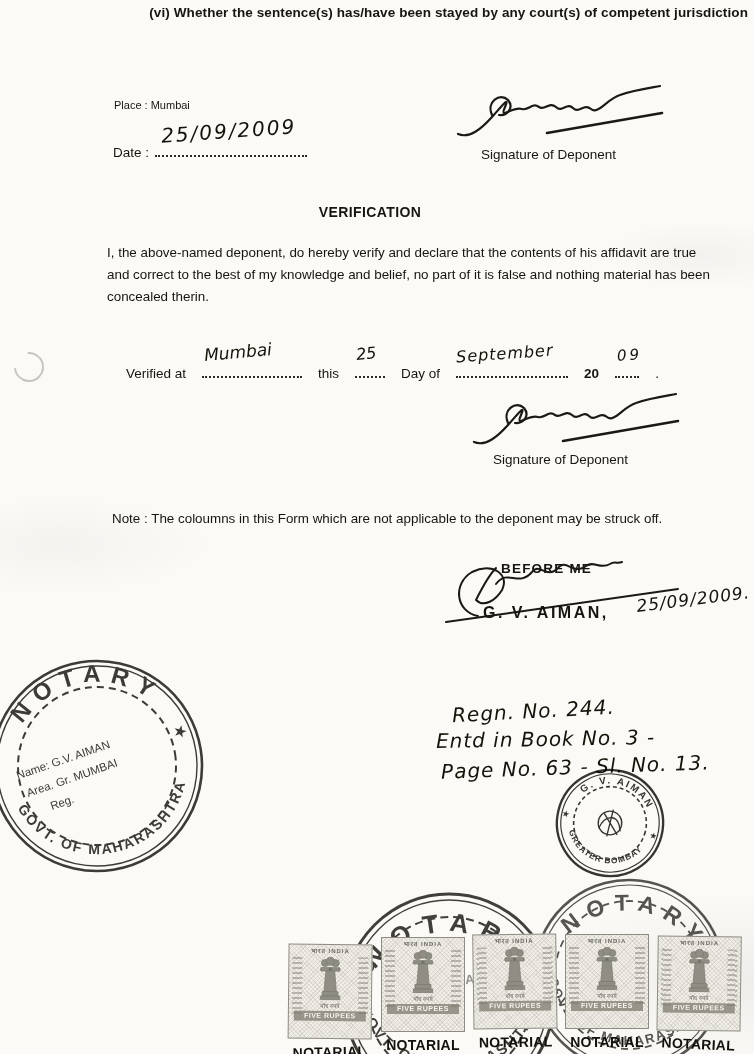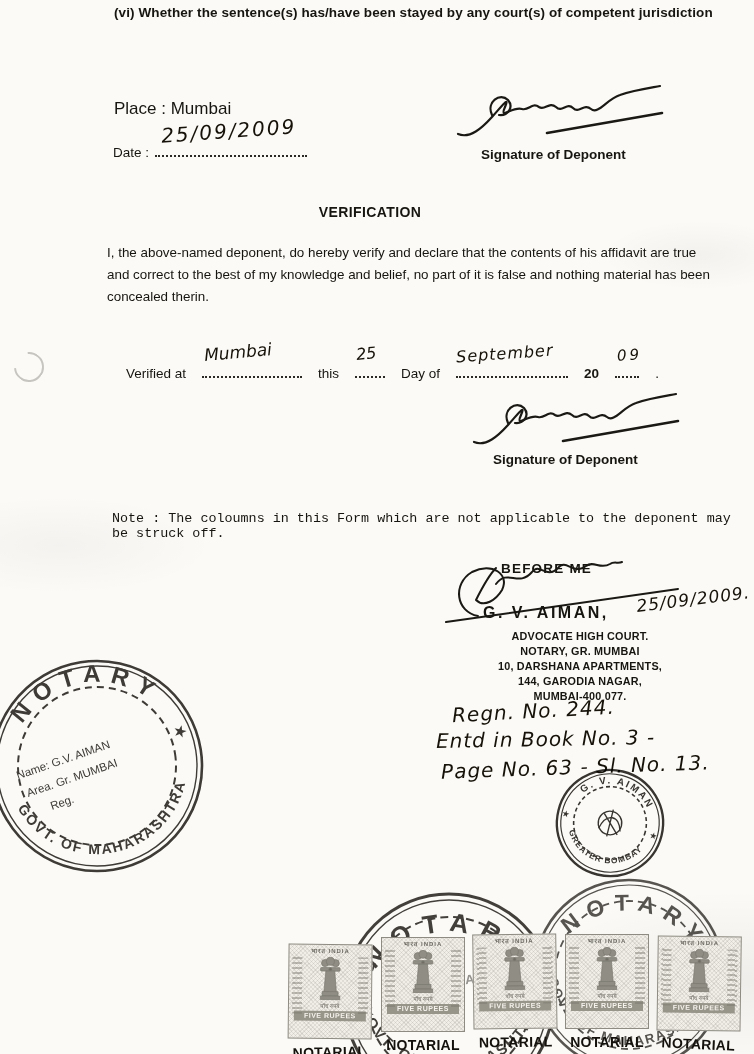--- a/index.html
+++ b/index.html
@@ -14,49 +14,49 @@
   }
   .abs{position:absolute;}
   .printed{color:#17150f;}
   .b{font-weight:700;}
   
   .dotseg{display:inline-block;position:relative;border-bottom:2px dotted #2b2925;vertical-align:baseline;height:13px;}
   .dots{border-bottom:2.5px dotted #2b2925;height:11px;}
   
   .hw{font-family:"DejaVu Sans",sans-serif;font-style:italic;color:#161209;white-space:nowrap;}
   
-  .qline{left:114px;top:5px;width:634px;font-size:13.5px;font-weight:600;letter-spacing:.1px;}
+  .qline{left:114px;top:5px;width:634px;font-size:13.5px;font-weight:600;letter-spacing:.1px;text-align:right;}
   
   .na-line{left:120px;top:44px;width:594px;display:flex;align-items:flex-end;}
   .na-line .d1{width:162px;}
   .na-line .d2{flex:1;}
   .na-line .na{font-size:12.5px;font-weight:700;padding:0 1px;line-height:13px;}
-  .place-line{left:114px;top:99px;font-size:17px;}
+  .place-line{left:114px;top:99px;font-size:11px;}
   .date-row{left:113px;top:142px;font-size:13.5px;}
   .date-row .dotseg{width:152px;margin-left:6px;}
   .hw-dateval{position:absolute;left:6px;top:-23px;font-size:20px;letter-spacing:2px;transform:rotate(-4deg);}
   .sig-svg{stroke:#1b1914;fill:none;stroke-linecap:round;stroke-linejoin:round;}
   .sig1{left:452px;top:82px;}
   .sig2{left:468px;top:390px;}
-  .sig-cap{font-size:13.5px;font-weight:700;}
+  .sig-cap{font-size:13.5px;font-weight:400;}
   .cap1{left:481px;top:147px;}
   .cap2{left:493px;top:452px;}
   .vhead{left:0;top:204px;width:740px;text-align:center;font-size:14px;font-weight:700;letter-spacing:.4px;}
   .vbody{left:107px;top:242px;width:614px;font-size:13.4px;line-height:1.63;}
   .verified-row{left:110px;top:363px;font-size:13.5px;white-space:nowrap;}
   .verified-row .lbl{margin:0 16px;}
   .seg-place{width:100px;}
   .seg-day{width:30px;}
   .seg-month{width:112px;}
   .seg-year{width:24px;}
   .hw-place{position:absolute;left:2px;top:-21px;font-size:17px;transform:rotate(-5deg);}
   .hw-day{position:absolute;left:1px;top:-19px;font-size:16px;transform:rotate(-6deg);}
   .hw-month{position:absolute;left:0px;top:-19px;font-size:16px;transform:rotate(-4deg);letter-spacing:1px;}
   .hw-year{position:absolute;left:2px;top:-17px;font-size:15px;transform:rotate(-3deg);letter-spacing:3px;}
-  .note-line{left:112px;top:511px;font-size:13.4px;font-family:Liberation Mono, monospace;}
+  .note-line{left:112px;top:511px;font-size:13.4px;}
   .before-me{left:501px;top:561px;font-size:13.5px;font-weight:700;letter-spacing:1.2px;}
   .notary-sig{left:438px;top:556px;}
   .gv-name{left:483px;top:604px;font-size:16px;font-weight:700;letter-spacing:2.5px;white-space:nowrap;}
   .addr{left:474px;top:629px;width:212px;text-align:center;font-size:10.8px;font-weight:700;line-height:1.38;letter-spacing:.2px;}
   .hw-date2{left:636px;top:589px;font-size:17px;transform:rotate(-7deg);letter-spacing:1px;}
   .hw-regn{left:452px;top:699px;font-size:20px;transform:rotate(-3deg);letter-spacing:1px;}
   .hw-book{left:436px;top:727px;font-size:20px;transform:rotate(-1deg);letter-spacing:1px;}
   .hw-page{left:441px;top:755px;font-size:20px;transform:rotate(-2deg);letter-spacing:1px;}
   
   .stamp-svg{mix-blend-mode:multiply;}
@@ -130,27 +130,20 @@
 
   <div class="abs note-line printed">Note : The coloumns in this Form which are not applicable to the deponent may be struck off.</div>
 
   <div class="abs before-me">BEFORE ME</div>
   <svg class="abs notary-sig sig-svg" width="320" height="70" viewBox="0 0 320 70">
     <path d="M40 60 C18 56 14 28 34 16 C54 6 72 18 64 34 C58 44 46 52 38 44 C46 28 52 18 58 12" stroke-width="2"></path>
     <path d="M58 28 C70 12 80 32 94 16 C102 6 108 24 120 12 C128 2 136 20 148 10 C156 4 162 14 172 8 C176 5 180 8 184 6" stroke-width="2"></path>
     <path d="M8 66 L240 33" stroke-width="2"></path>
   </svg>
   <div class="abs gv-name">G. V. AIMAN,</div>
-  <div class="abs addr">
-    <div>ADVOCATE HIGH COURT.</div>
-    <div>NOTARY, GR. MUMBAI</div>
-    <div>10, DARSHANA APARTMENTS,</div>
-    <div>144, GARODIA NAGAR,</div>
-    <div>MUMBAI-400 077.</div>
-  </div>
   <div class="abs hw hw-date2">25/09/2009.</div>
   <div class="abs hw hw-regn">Regn. No. 244.</div>
   <div class="abs hw hw-book">Entd in Book No. 3 -</div>
   <div class="abs hw hw-page">Page No. 63 - Sl. No. 13.</div>
 
   <svg class="abs left-stamp stamp-svg" width="230" height="230" viewBox="0 0 230 230">
     <defs>
       <path id="arcLT" d="M 28 118 A 87 87 0 0 1 202 118"></path>
       <path id="arcLB" d="M 24 112 A 91 91 0 0 0 206 112"></path>
     </defs>

